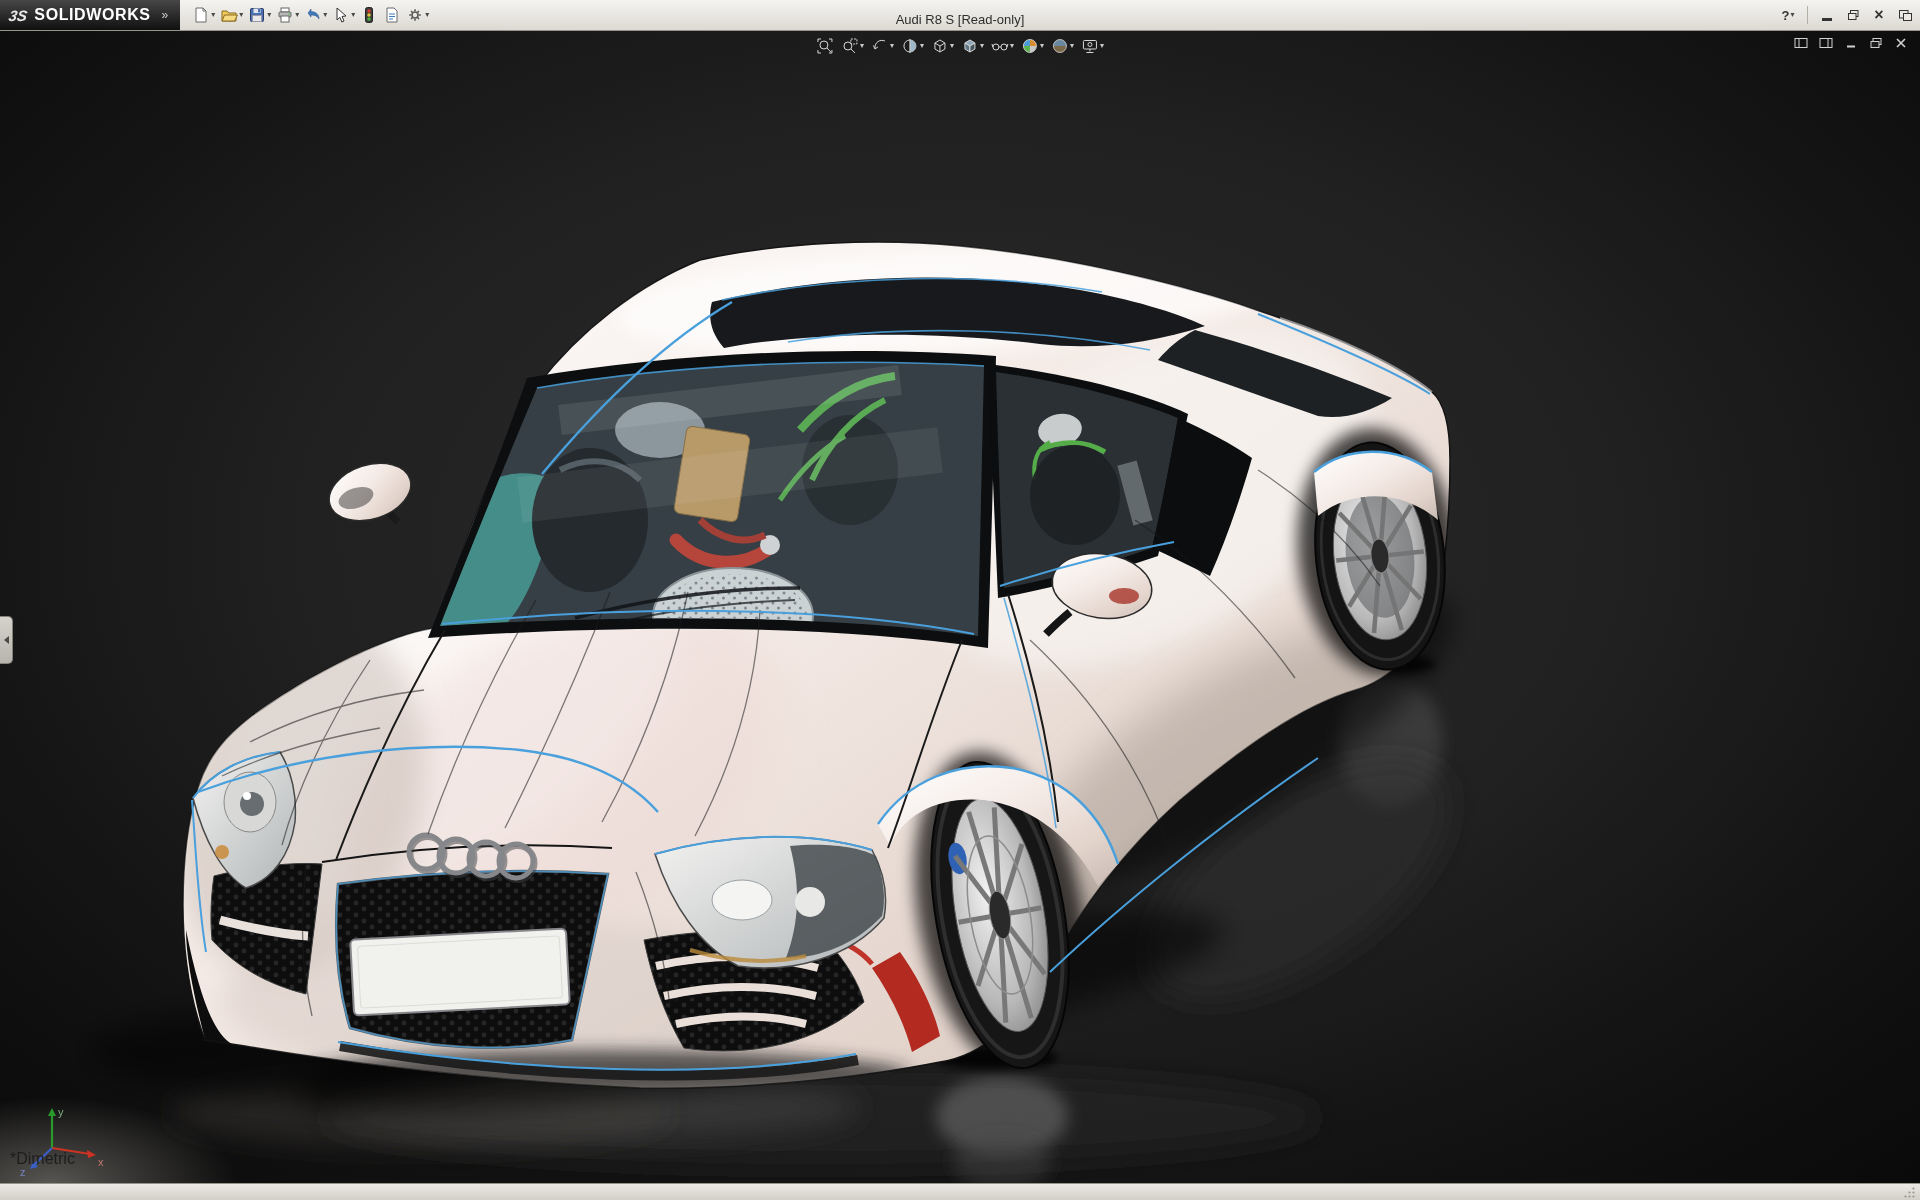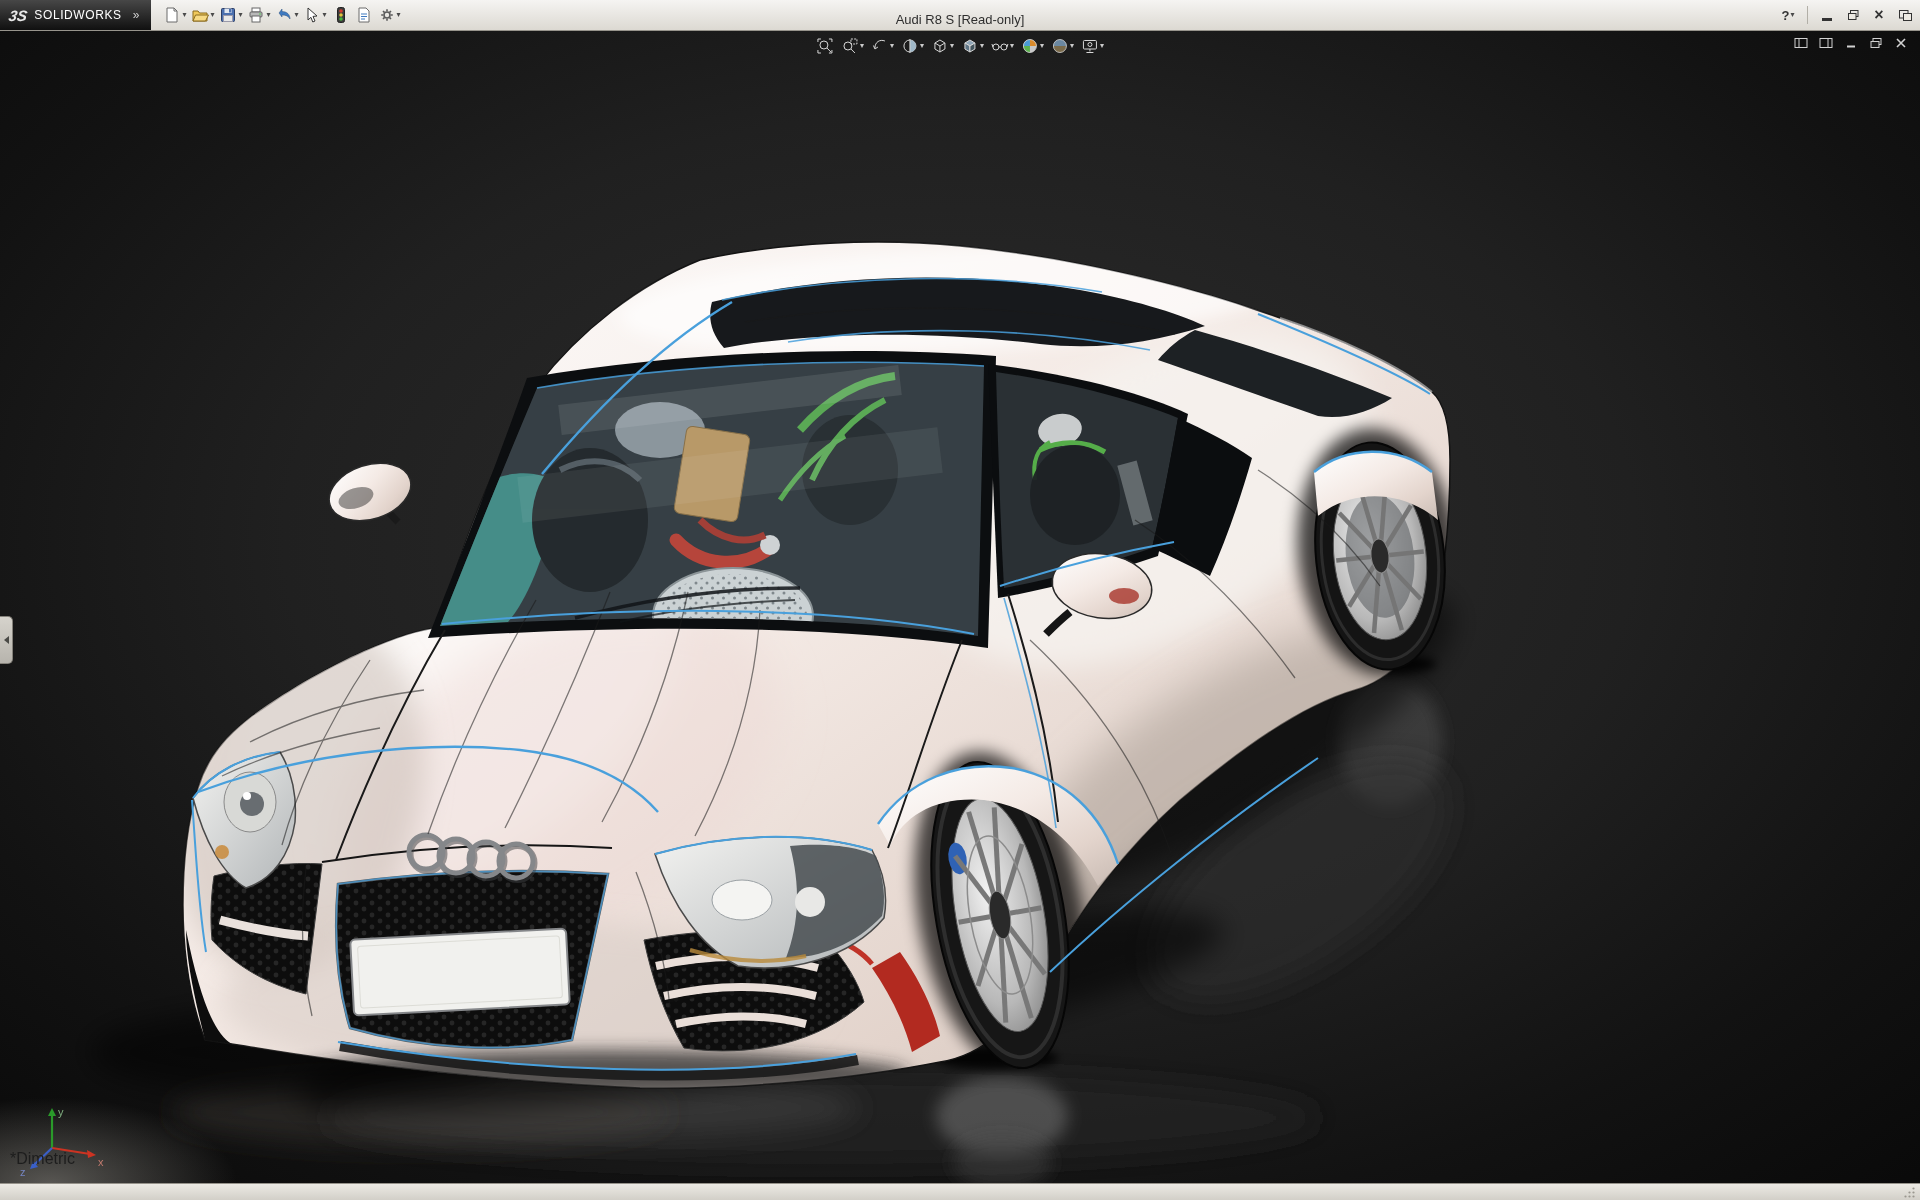--- a/index.html
+++ b/index.html
@@ -6,21 +6,21 @@
   body{width:1920px;height:1200px;position:relative;overflow:hidden;background:#000;
        font-family:"Liberation Sans",sans-serif;-webkit-font-smoothing:antialiased;}
 
   
   .titlebar{position:absolute;top:0;left:0;right:0;height:30px;z-index:20;
     background:linear-gradient(#f5f4f2,#dcd9d2);border-bottom:1px solid #97948c;
     display:flex;align-items:center;}
   .brand{height:30px;display:flex;align-items:center;gap:7px;padding:0 12px 0 9px;
     background:linear-gradient(#474747,#101010);color:#fff;}
   .brand-mark{font-style:italic;font-weight:bold;font-size:15px;transform:skewX(-10deg);color:#e8e8e8;}
-  .brand-text{font-weight:normal;font-size:12px;letter-spacing:.6px;}
+  .brand-text{font-weight:bold;font-size:16px;letter-spacing:.6px;}
   .brand-expander{color:#cfcfcf;font-size:12px;margin-left:4px;}
   .tb-tools{display:flex;align-items:center;margin-left:10px;gap:1px;}
   .tbtn{display:flex;align-items:center;justify-content:center;height:24px;padding:0 2px;border-radius:2px;}
   .tbtn svg{width:18px;height:18px;display:block;}
   .caret{font-size:8px;color:#4a4a4a;margin-left:1px;line-height:1;}
   .headsup .caret{color:#c9c9c9;}
   .tb-sep{width:1px;height:18px;background:#b2afa7;margin:0 5px;}
   .tb-title{position:absolute;left:50%;top:4px;height:30px;display:flex;align-items:center;
     transform:translateX(-50%);color:#2e2e2e;font-size:13px;}
   .tb-right{position:absolute;right:3px;top:0;height:30px;display:flex;align-items:center;gap:2px;}

